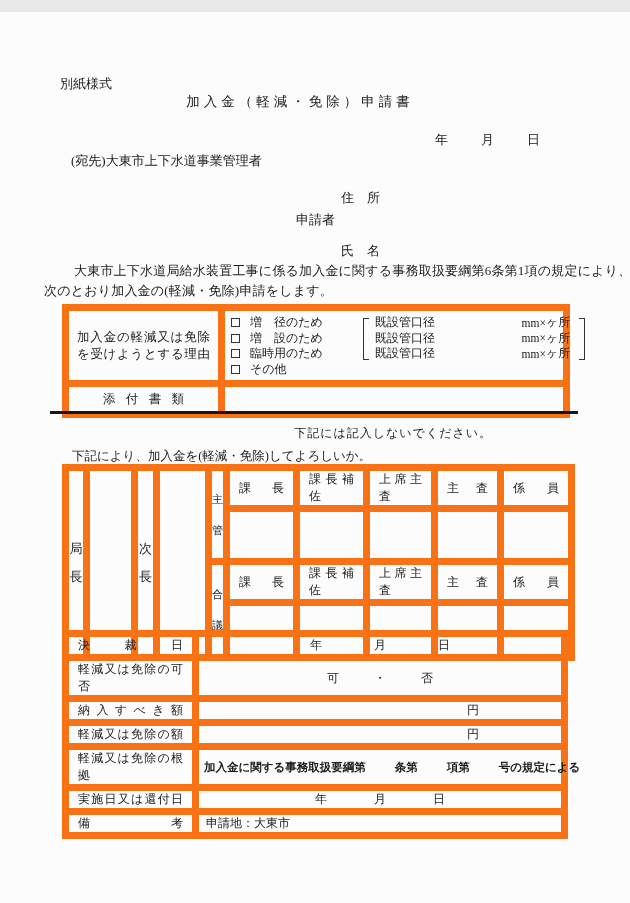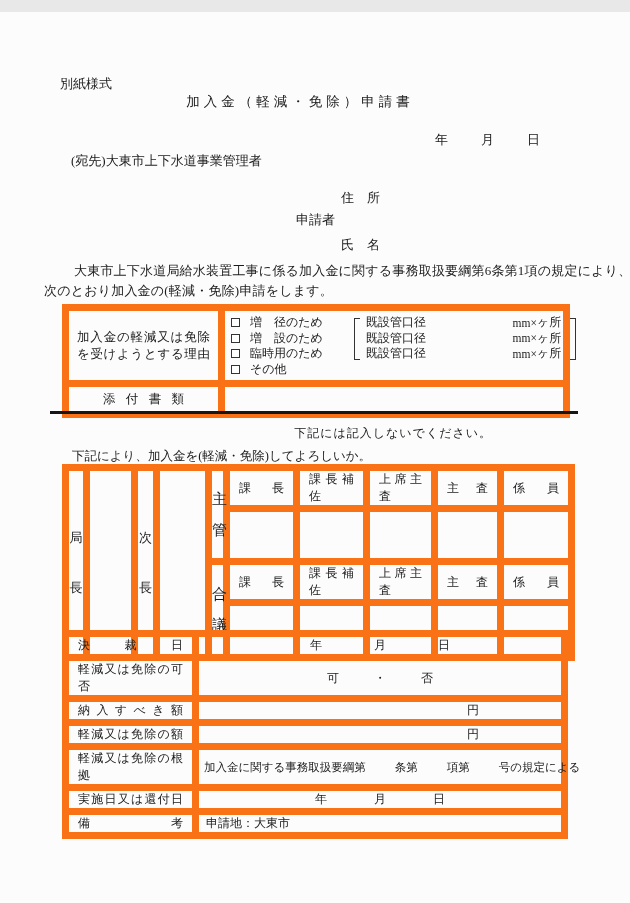--- a/index.html
+++ b/index.html
@@ -10,66 +10,66 @@
     font-family:"Liberation Serif","DejaVu Serif",serif;
     font-size:13px; overflow:hidden;
   }
   .abs { position:absolute; white-space:nowrap; }
   .form-note { left:60px; top:63px; font-size:13px; }
   .form-title { left:0; top:81px; width:600px; text-align:center; font-size:13.5px; letter-spacing:4px; }
   .date-line { left:435px; top:119px; display:flex; gap:33px; }
   .addressee { left:71px; top:140px; }
   .app-role { left:296px; top:199px; }
   .app-addr { left:341px; top:177px; }
-  .app-name { left:341px; top:224px; }
+  .app-name { left:341px; top:230px; }
   .body1 { left:74px; top:250px; letter-spacing:0.2px; }
   .body2 { left:44px; top:270px; letter-spacing:0.2px; }
 
   table { border-collapse:collapse; table-layout:fixed; }
   td { border:7px solid #f97316; font-size:12px; vertical-align:middle; }
 
   
   .reason-tbl { position:absolute; left:62px; top:292px; width:508px; }
   .reason-label-cell { width:156px; padding:0 8px; }
   .reason-label-cell div { text-align:justify; text-align-last:justify; line-height:17px; font-size:12.5px; }
   .reason-content { position:relative; padding:4px 0 3px 5px; vertical-align:top; }
   .cb-line { display:flex; align-items:center; height:15.5px; }
   .cb-box { display:inline-block; width:9px; height:9px; border:1px solid #333; margin:0 10px 0 1px; background:#fff; }
-  .pipe-group { position:absolute; left:129px; top:4px; width:222px; height:48px; }
+  .pipe-group { position:absolute; left:138px; top:4px; width:222px; height:48px; }
   .pipe-line { display:flex; height:15.5px; align-items:center; padding-left:12px; }
   .pipe-name { display:inline-block; width:93px; }
   .pipe-unit { display:inline-block; width:78px; font-size:11.5px;text-align:right; }
   .brk { position:absolute; top:3px; bottom:3px; width:6px; }
   .brk-l { left:0; border-left:1px solid #333; border-top:1px solid #333; border-bottom:1px solid #333; }
   .brk-r { right:0; border-right:1px solid #333; border-top:1px solid #333; border-bottom:1px solid #333; }
   .attach-label { height:31px; text-align:justify; text-align-last:justify; padding:0 34px; font-size:12.5px; }
 
   
   .double-rule { position:absolute; left:50px; top:399px; width:528px; height:3px;
                  border-top:2.5px solid #161616; border-bottom:1.5px solid #161616; }
   .notice { left:92px; top:413px; width:400px; text-align:right; font-size:12px; letter-spacing:1px; }
   .question { left:72px; top:436px; font-size:12.5px; }
 
   
   .approval-tbl { position:absolute; left:62px; top:452px; width:506px; }
   .vcell { text-align:center; }
-  .vstack { display:inline-block; width:1em; word-break:break-all; text-align:center; font-size:13px; line-height:50px; }
-  .vstack.sm { font-size:15px; line-height:31px; }
+  .vstack { display:inline-block; width:1em; word-break:break-all; text-align:center; font-size:13px; line-height:28px; }
+  .vstack.sm { font-size:11px; line-height:31px; }
   .jh { text-align:justify; text-align-last:justify; padding:0 9px; height:25px; }
   .sig { height:53px; }
 
   
   .decision-tbl { position:absolute; left:62px; top:618px; width:506px; }
   .decision-tbl td { height:24px; }
   .dlabel { width:130px; text-align:justify; text-align-last:justify; padding:0 9px; }
   .flexc { display:flex; justify-content:center; align-items:center; }
   .gap52 { gap:52px; } .gap47 { gap:47px; } .gap35 { gap:35px; }
   .yen-cell { text-align:left; }
   .yen-cell span { margin-left:268px; }
-  .basis-cell { text-align:center; }
+  .basis-cell { text-align:center;font-weight:bold; }
   .basis-flex { display:flex; gap:29px; padding-left:5px; font-size:11.5px; white-space:nowrap; }
   .remarks-cell { text-align:left; padding-left:7px; }
 </style>
 </head>
 <body>
 
 <div class="page">
 
   <div class="abs form-note">別紙様式</div>
   <div class="abs form-title">加入金（軽減・免除）申請書</div>

